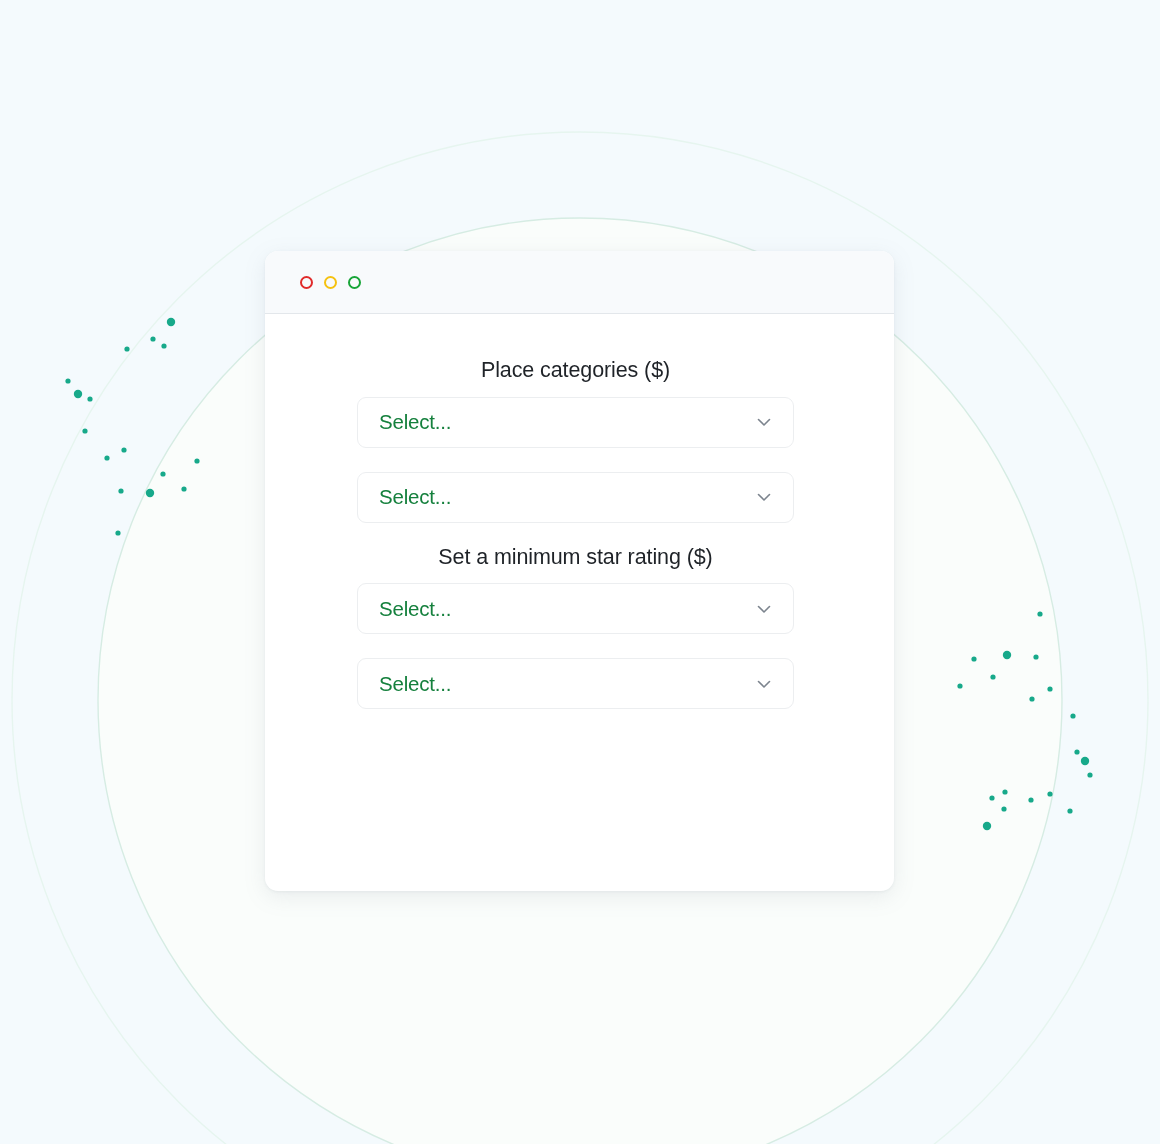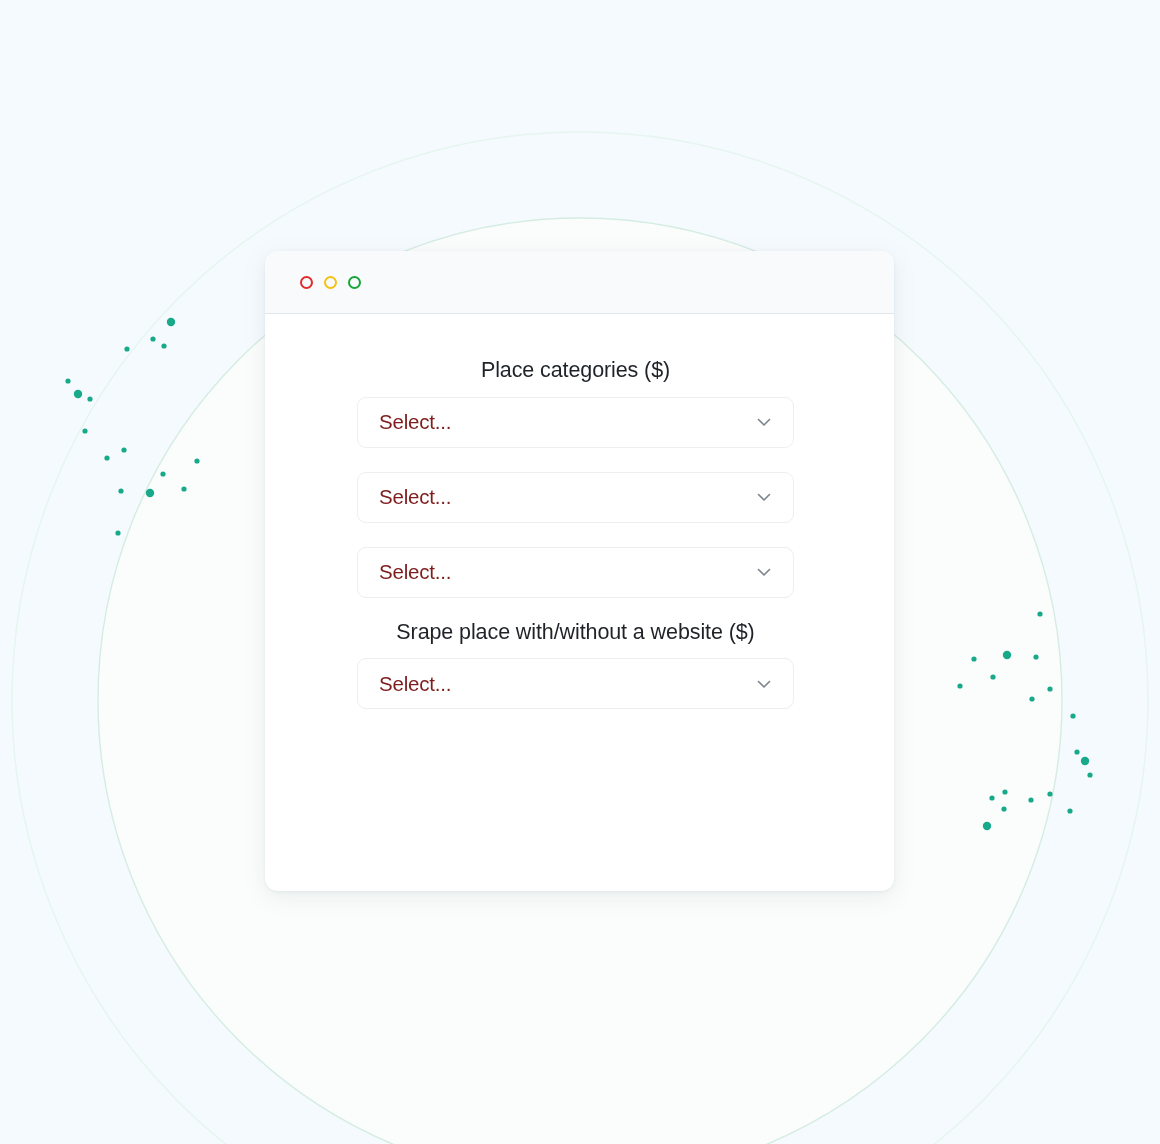--- a/index.html
+++ b/index.html
@@ -84,21 +84,21 @@
     border-radius: 9px;
     background: #ffffff;
     display: flex;
     align-items: center;
     justify-content: space-between;
     padding: 0 19px 0 21px;
     cursor: pointer;
   }
   .select-placeholder {
     font-size: 20.5px;
-    color: #7f1d1d;
+    color: #15803d;
     letter-spacing: -0.2px;
     user-select: none;
   }
   .chevron-icon {
     display: block;
     flex: 0 0 auto;
   }
 </style>
 </head>
 <body>
@@ -170,30 +170,30 @@
     <div class="field-group">
       <div class="select-box">
         <span class="select-placeholder">Select...</span>
         <svg class="chevron-icon" width="20" height="20" viewBox="0 0 20 20" fill="none" xmlns="http://www.w3.org/2000/svg">
           <path d="M4.5 7.5 L10 13 L15.5 7.5" stroke="#7c848e" stroke-width="1.6" stroke-linecap="round" stroke-linejoin="round"></path>
         </svg>
       </div>
     </div>
 
     <div class="field-group">
-      <div class="select-box">
-        <span class="select-placeholder">Select...</span>
-        <svg class="chevron-icon" width="20" height="20" viewBox="0 0 20 20" fill="none" xmlns="http://www.w3.org/2000/svg">
-          <path d="M4.5 7.5 L10 13 L15.5 7.5" stroke="#7c848e" stroke-width="1.6" stroke-linecap="round" stroke-linejoin="round"></path>
-        </svg>
-      </div>
-    </div>
-
-    <div class="field-group">
-      <div class="field-label">Srape place with/without a website ($)</div>
+      <div class="field-label">Set a minimum star rating ($)</div>
+      <div class="select-box">
+        <span class="select-placeholder">Select...</span>
+        <svg class="chevron-icon" width="20" height="20" viewBox="0 0 20 20" fill="none" xmlns="http://www.w3.org/2000/svg">
+          <path d="M4.5 7.5 L10 13 L15.5 7.5" stroke="#7c848e" stroke-width="1.6" stroke-linecap="round" stroke-linejoin="round"></path>
+        </svg>
+      </div>
+    </div>
+
+    <div class="field-group">
       <div class="select-box">
         <span class="select-placeholder">Select...</span>
         <svg class="chevron-icon" width="20" height="20" viewBox="0 0 20 20" fill="none" xmlns="http://www.w3.org/2000/svg">
           <path d="M4.5 7.5 L10 13 L15.5 7.5" stroke="#7c848e" stroke-width="1.6" stroke-linecap="round" stroke-linejoin="round"></path>
         </svg>
       </div>
     </div>
 
   </div>
 </div>

